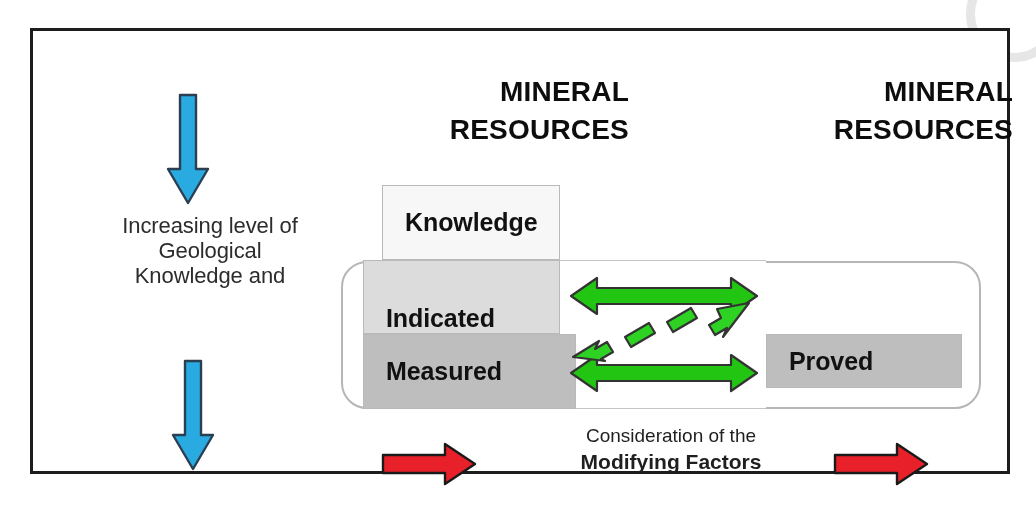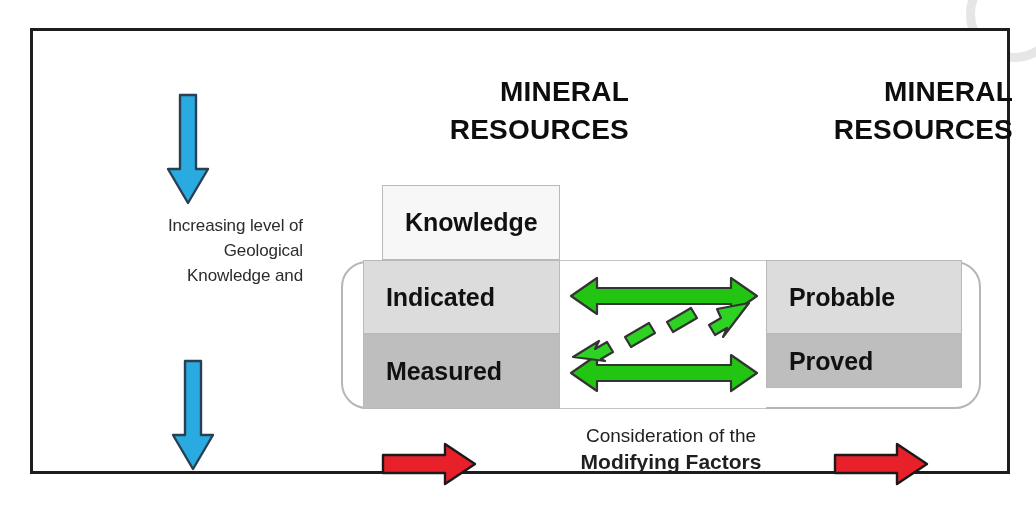--- a/index.html
+++ b/index.html
@@ -50,25 +50,25 @@
   .blue-arrow {
     position: absolute;
     width: 44px;
     height: 112px;
   }
   .blue-arrow-top  { left: 133px; top: 62px; }
   .blue-arrow-bot  { left: 138px; top: 328px; }
 
   .left-caption {
     position: absolute;
-    left: 30px;
+    left: 57px;
     top: 182px;
     width: 240px;
-    text-align: right;
-    font-size: 17px;
+    text-align: center;
+    font-size: 22px;
     line-height: 25px;
     color: #2c2c2c;
     letter-spacing: -0.1px;
   }
 
   
   .col-heading {
     position: absolute;
     text-align: right;
     font-size: 28px;
@@ -102,26 +102,26 @@
     align-items: center;
     font-size: 25px;
     font-weight: bold;
     color: #111111;
     letter-spacing: -0.1px;
   }
   .cell-res  { padding-left: 22px; }
   .cell-resv { padding-left: 22px; }
 
   .tone-lightest { background: #f7f7f7; }
-  .tone-light    { background: #dcdcdc; }
+  .tone-light    { background: #dcdcdc; align-items: flex-end; }
   .tone-dark     { background: #bebebe; }
 
   .cell-inferred  { left: 349px; top: 154px; width: 178px; height: 75px; }
   .cell-indicated { left: 330px; top: 229px; width: 197px; height: 74px; }
-  .cell-measured  { left: 330px; top: 303px; width: 197px; height: 75px; }
+  .cell-measured  { left: 330px; top: 303px; width: 213px; height: 75px; }
 
   .cell-probable  { left: 733px; top: 229px; width: 196px; height: 74px; }
   .cell-proved    { left: 733px; top: 303px; width: 196px; height: 54px; }
 
   
   .middle-channel {
     position: absolute;
     left: 527px;
     top: 229px;
     width: 206px;
@@ -202,23 +202,20 @@
     </div>
 
     <div class="cell cell-res cell-indicated tone-light">
       <span>Indicated</span>
     </div>
 
     <div class="cell cell-res cell-measured tone-dark">
       <span>Measured</span>
     </div>
 
-    <div class="cell cell-resv cell-probable tone-light">
-      <span>Probable</span>
-    </div>
 
     <div class="cell cell-resv cell-proved tone-dark">
       <span>Proved</span>
     </div>
 
     <svg class="green-arrow ga-top" viewBox="0 0 190 44">
       <polygon points="2,22 28,4 28,14 162,14 162,4 188,22 162,40 162,30 28,30 28,40" fill="#22c512" stroke="#333333" stroke-width="2.2" stroke-linejoin="round"></polygon>
     </svg>
 
     <svg class="green-arrow ga-bot" viewBox="0 0 190 44">

